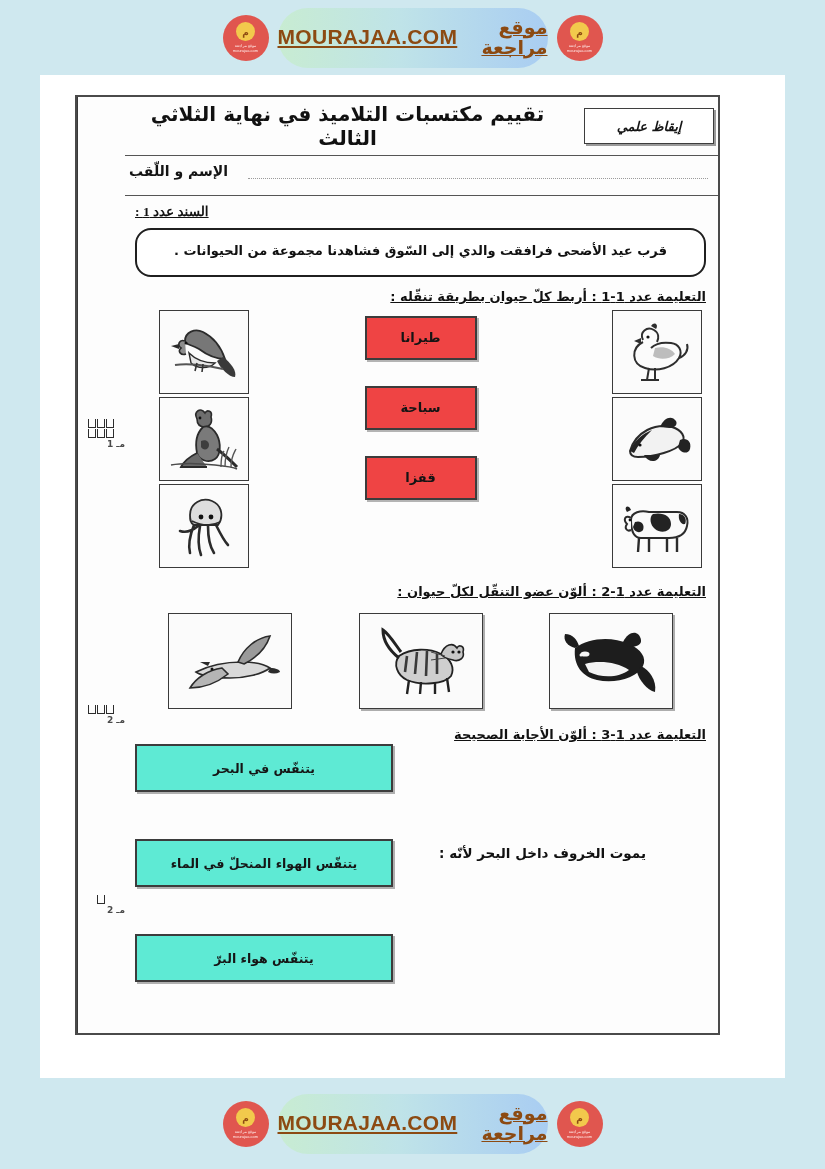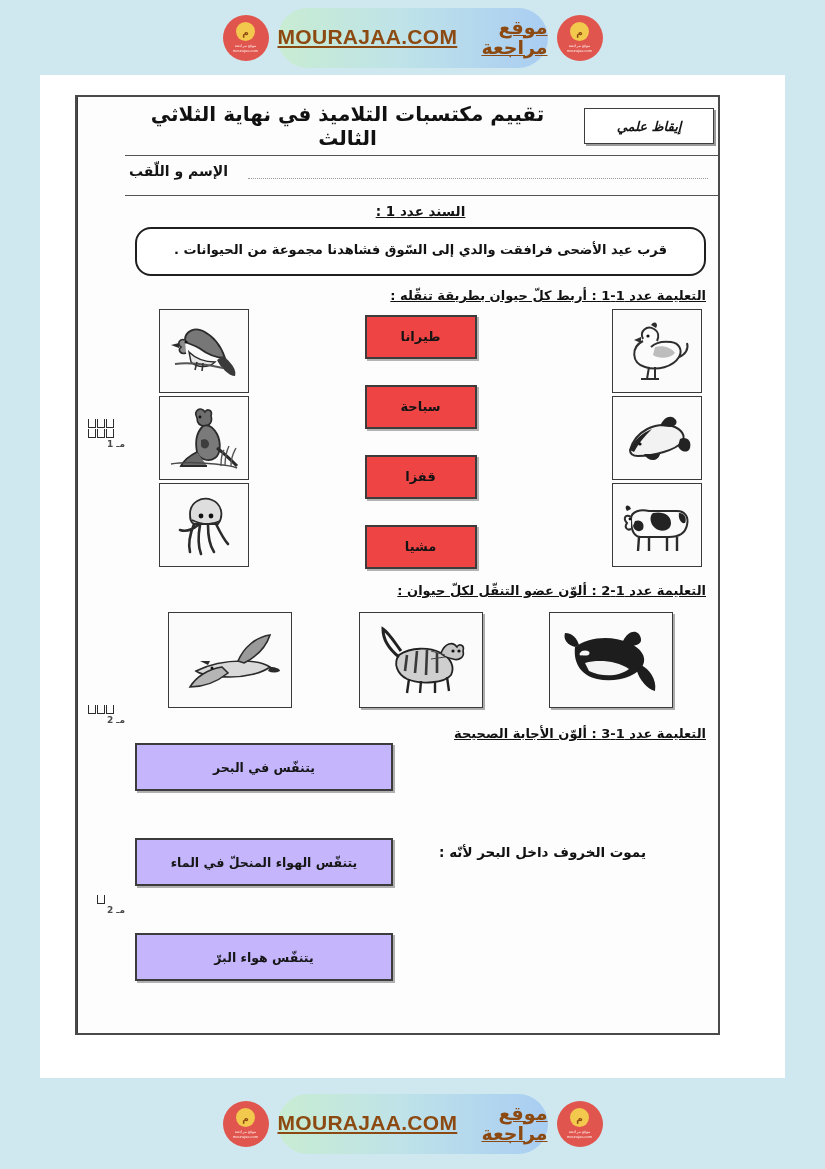--- a/index.html
+++ b/index.html
@@ -130,22 +130,23 @@
 
   
   .body{
     position:absolute;right:0;left:48px;top:98px;bottom:0;
     padding:8px 12px 0 10px;
     box-sizing:border-box;
   }
 
   .lbl-underline{
     font-size:13.5px;font-weight:bold;color:#121212;
-    text-decoration:underline;text-align:center;
+    text-decoration:underline;text-align:left;
     display:block;
+    font-family:Liberation Serif, serif;
   }
 
   .support-box{
     margin:8px 0 12px 0;
     border:2px solid #1f1f1f;border-radius:16px;
     padding:10px 16px 12px 16px;
     font-size:13px;font-weight:bold;line-height:1.75;color:#111;
     text-align:center;
     background:#fff;
   }
@@ -210,21 +211,21 @@
   .mcq-q{
     flex:1;text-align:center;font-size:13.5px;font-weight:bold;color:#111;
     padding-right:14px;
   }
   .mcq-opts{
     width:258px;display:flex;flex-direction:column;gap:27px;
   }
   .opt{
     height:44px;border:2px solid #3c3c3c;
     box-shadow:2px 2px 0 #b0b0b0;
-    background:#c4b5fd;
+    background:#5eead4;
     display:flex;align-items:center;justify-content:center;
     font-size:12.5px;font-weight:bold;color:#151515;
     padding:0 22px;text-align:center;margin-top:20px;
   }
 </style>
 </head>
 <body>
 
 <div class="wm-band top">
   <div class="wm-logo">
@@ -337,21 +338,20 @@
               <path d="M8 18 C4 12 10 10 12 16 Z" fill="#232323"></path>
               <circle cx="11" cy="26" r="1.4" fill="#111"></circle>
             </svg>
           </div>
         </div>
 
         <div class="col col-mid">
           <div class="wordbox">طيرانا</div>
           <div class="wordbox">سباحة</div>
           <div class="wordbox">قفزا</div>
-          <div class="wordbox">مشيا</div>
         </div>
 
         <div class="col col-left">
           <div class="pic">
             <svg width="74" height="66" viewBox="0 0 74 66" aria-hidden="true">
               <path d="M18 22 C18 13 28 9 36 13 C46 18 54 28 58 40 C50 40 40 36 32 30 C24 25 18 26 18 22 Z" fill="#777" stroke="#2b2b2b" stroke-width="1.8"></path>
               <path d="M18 22 C12 20 10 26 14 29 C10 32 14 37 19 35" fill="#8d8d8d" stroke="#2b2b2b" stroke-width="1.6"></path>
               <path d="M56 38 C64 44 70 52 68 58 C62 58 54 50 50 42 Z" fill="#3a3a3a"></path>
               <path d="M22 34 C28 40 38 44 48 44 C42 50 30 50 24 44 Z" fill="#e8e8e8" stroke="#2b2b2b" stroke-width="1.4"></path>
               <path d="M12 25 L4 27 L12 30 Z" fill="#2b2b2b"></path>

